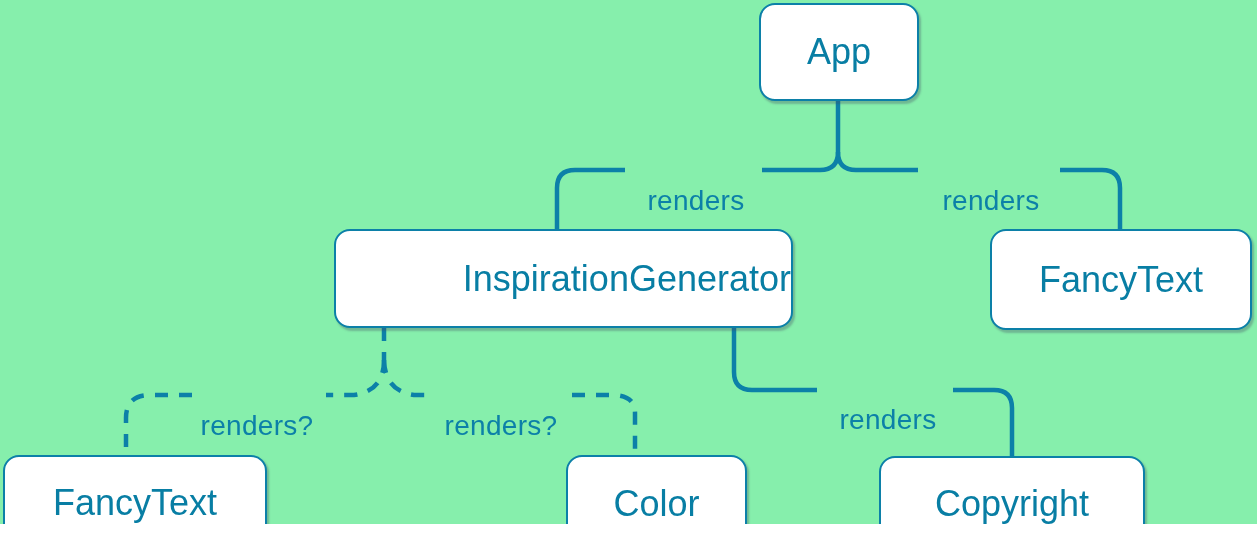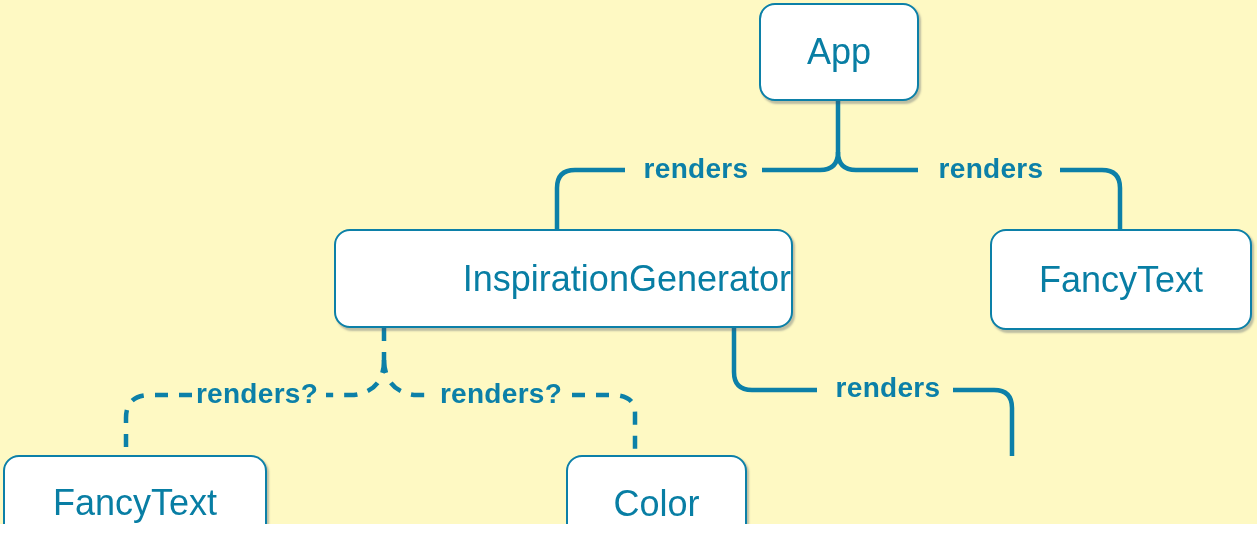--- a/index.html
+++ b/index.html
@@ -4,21 +4,21 @@
 <style>
   html, body {
     margin: 0;
     padding: 0;
     background: #ffffff;
   }
   .canvas {
     position: relative;
     width: 1257px;
     height: 524px;
-    background: #fef9c3;
+    background: #86efac;
     overflow: hidden;
     font-family: "Liberation Sans", sans-serif;
   }
   .edges-layer {
     position: absolute;
     left: 0;
     top: 0;
     width: 1257px;
     height: 560px;
   }
@@ -43,23 +43,24 @@
     color: #087ea4;
     font-size: 36px;
     font-weight: 500;
     white-space: nowrap;
   }
   .edge-label {
     position: absolute;
     transform: translate(-50%, -50%);
     color: #0c80a8;
     font-size: 28px;
-    font-weight: 700;
+    font-weight: 400;
     white-space: nowrap;
     letter-spacing: 0.3px;
+    margin-top: 32px;
   }
 </style>
 </head>
 <body>
 
 <div class="canvas">
 
   <svg class="edges-layer" viewBox="0 0 1257 560" xmlns="http://www.w3.org/2000/svg">
 
     <path d="M838,101 L838,152 Q838,170 820,170 L762,170"></path>
@@ -91,20 +92,23 @@
   </div>
 
   <div class="node" style="left:3px; top:455px; width:264px; height:96px;">
     <span>FancyText</span>
   </div>
 
   <div class="node" style="left:566px; top:455px; width:181px; height:97px;">
     <span>Color</span>
   </div>
 
+  <div class="node" style="left:879px; top:456px; width:266px; height:96px;">
+    <span>Copyright</span>
+  </div>
 
   <span class="edge-label" style="left:696px; top:169px;">renders</span>
   <span class="edge-label" style="left:991px; top:169px;">renders</span>
   <span class="edge-label" style="left:257px; top:394px;">renders?</span>
   <span class="edge-label" style="left:501px; top:394px;">renders?</span>
   <span class="edge-label" style="left:888px; top:388px;">renders</span>
 
 </div>
 
 </body></html>

